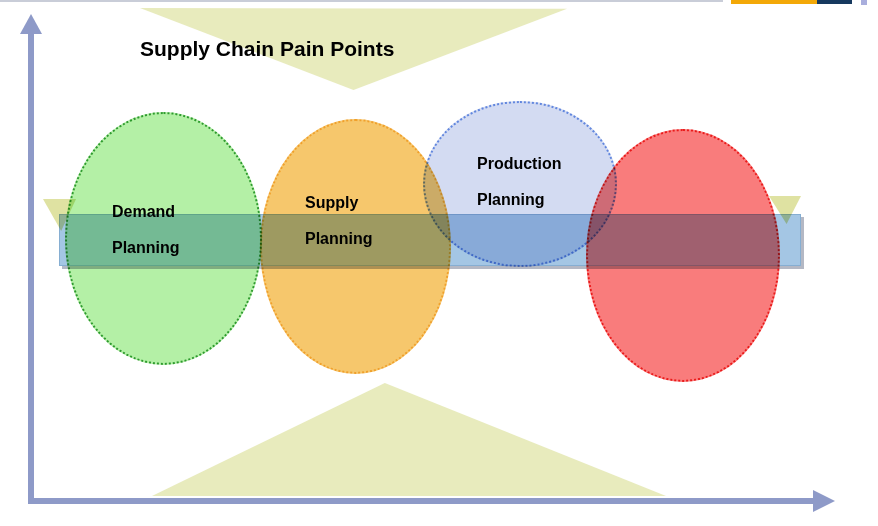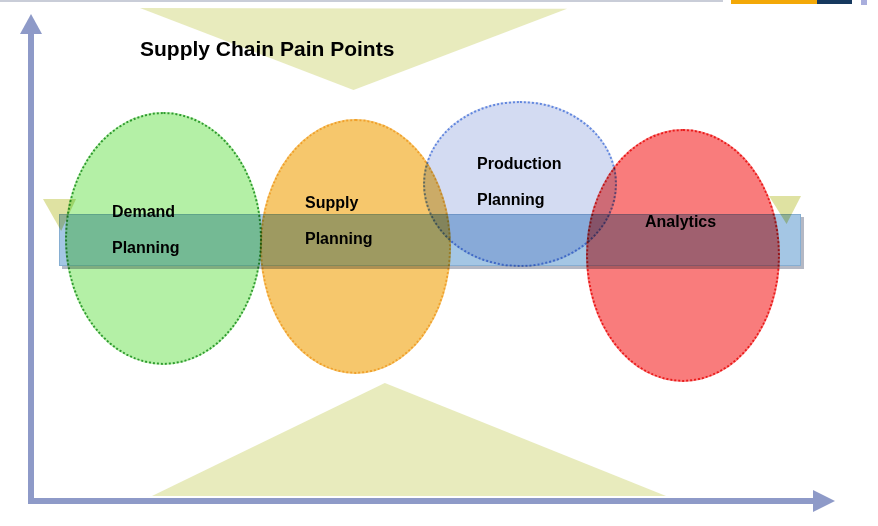--- a/index.html
+++ b/index.html
@@ -94,19 +94,16 @@
     <div>Planning</div>
   </div>
   <div class="abs label lbl-snp">
     <div>Supply</div>
     <div>Planning</div>
   </div>
   <div class="abs label lbl-prod">
     <div>Production</div>
     <div>Planning</div>
   </div>
-  <div class="abs label lbl-analytics">
-    <div>Analytics</div>
-  </div>
 
   <div class="abs title title-pain">Supply Chain Pain Points</div>
 
 </div>
 
 </body></html>

